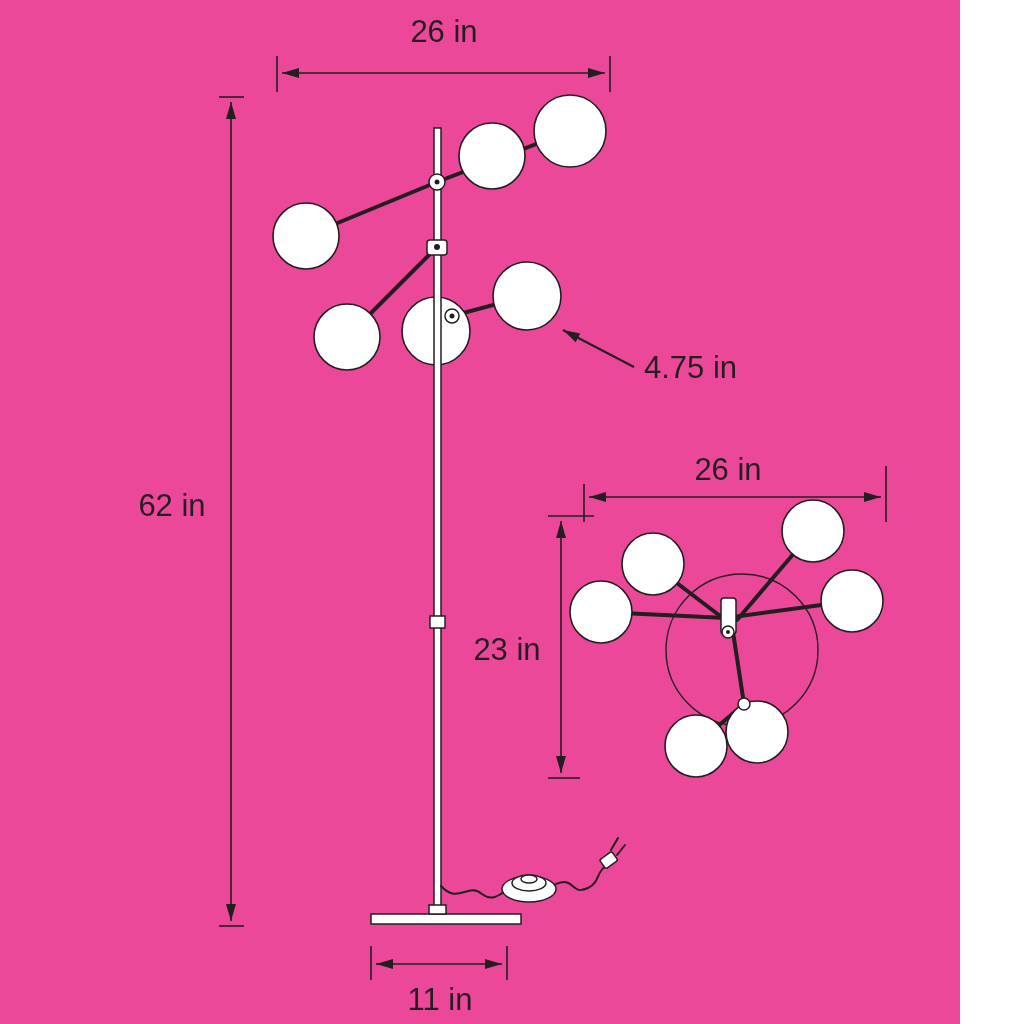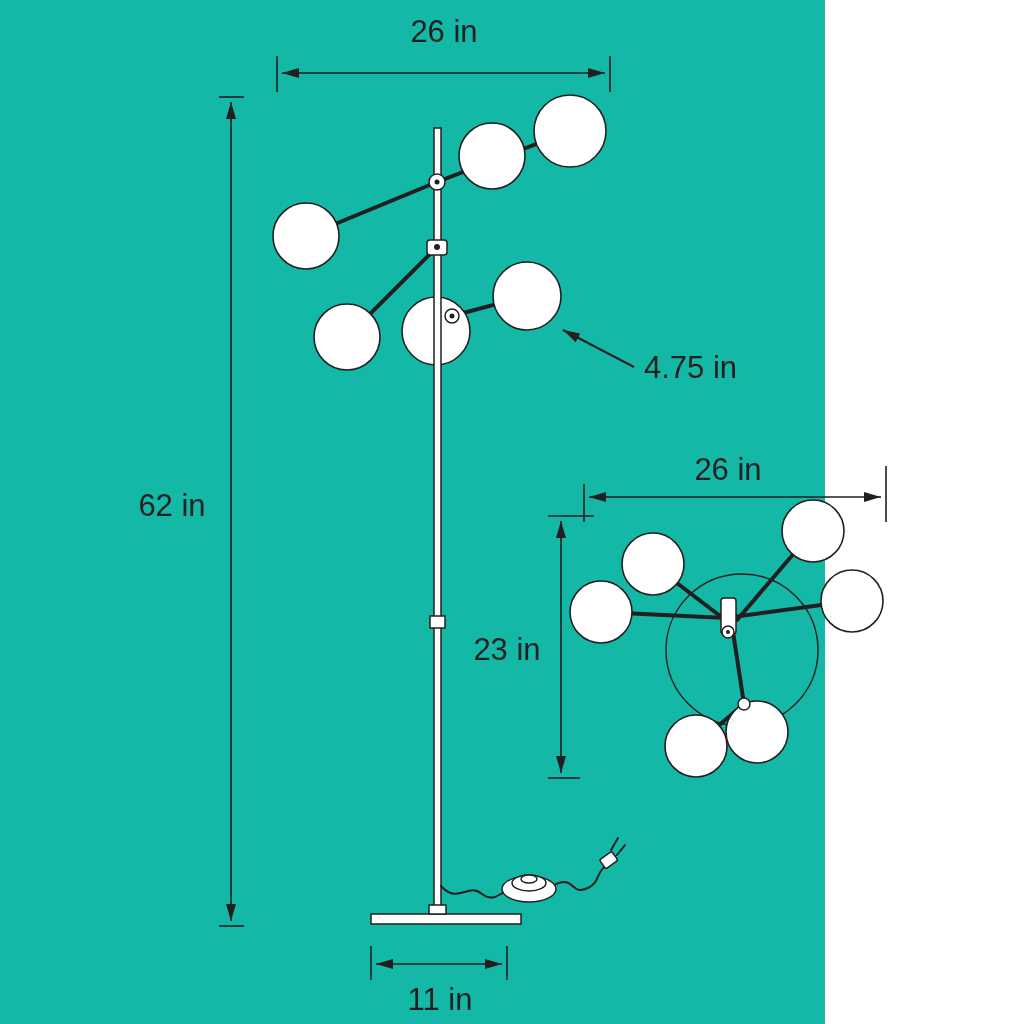--- a/index.html
+++ b/index.html
@@ -6,23 +6,23 @@
     margin: 0;
     padding: 0;
     background: #ffffff;
     width: 1024px;
     height: 1024px;
     overflow: hidden;
     font-family: "Liberation Sans", sans-serif;
   }
   .canvas {
     position: relative;
-    width: 825px;
+    width: 960px;
     height: 1024px;
-    background: #14b8a6;
+    background: #ec4899;
   }
   svg { display: block; }
   .dim-line {
     stroke: #231f20;
     stroke-width: 1.6;
     fill: none;
   }
   .tick {
     stroke: #231f20;
     stroke-width: 1.6;

